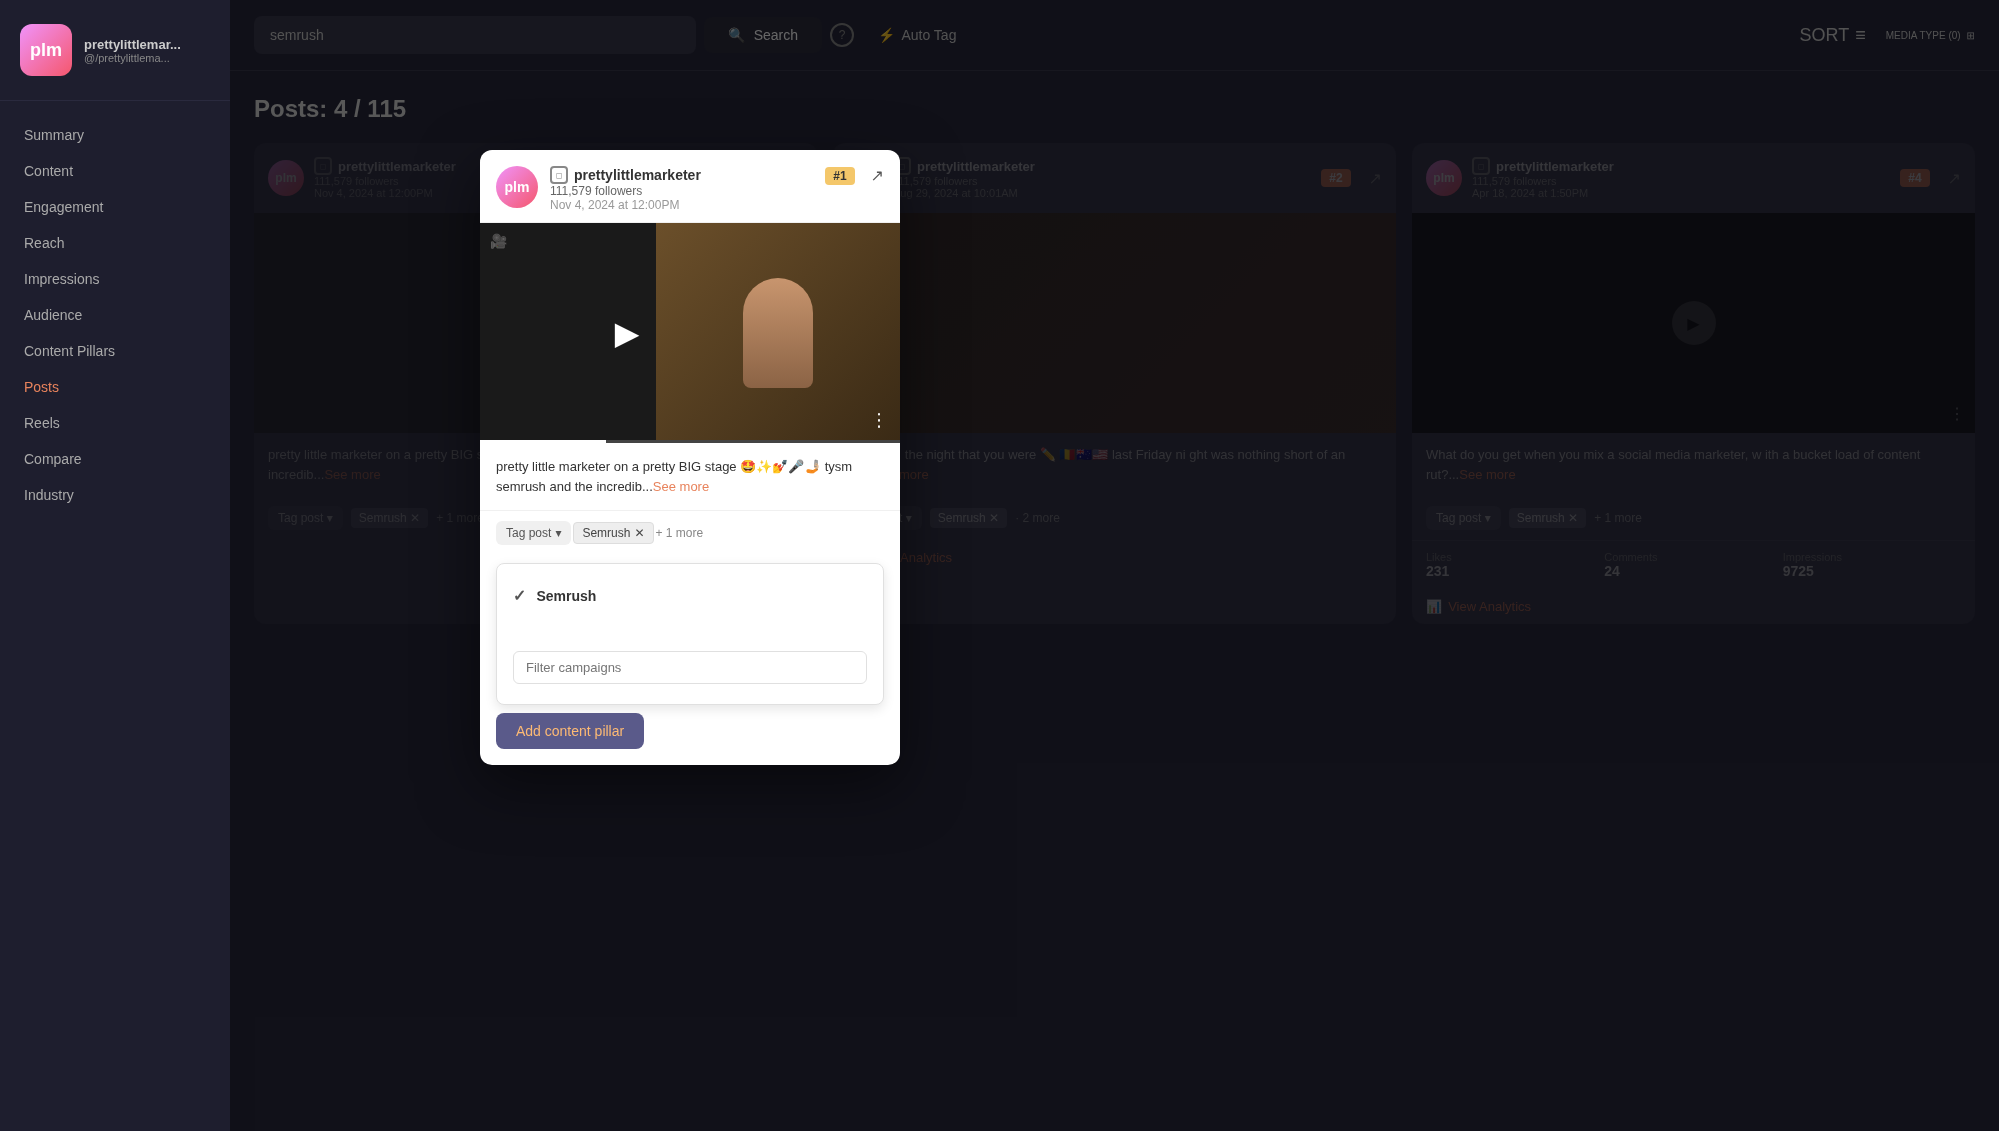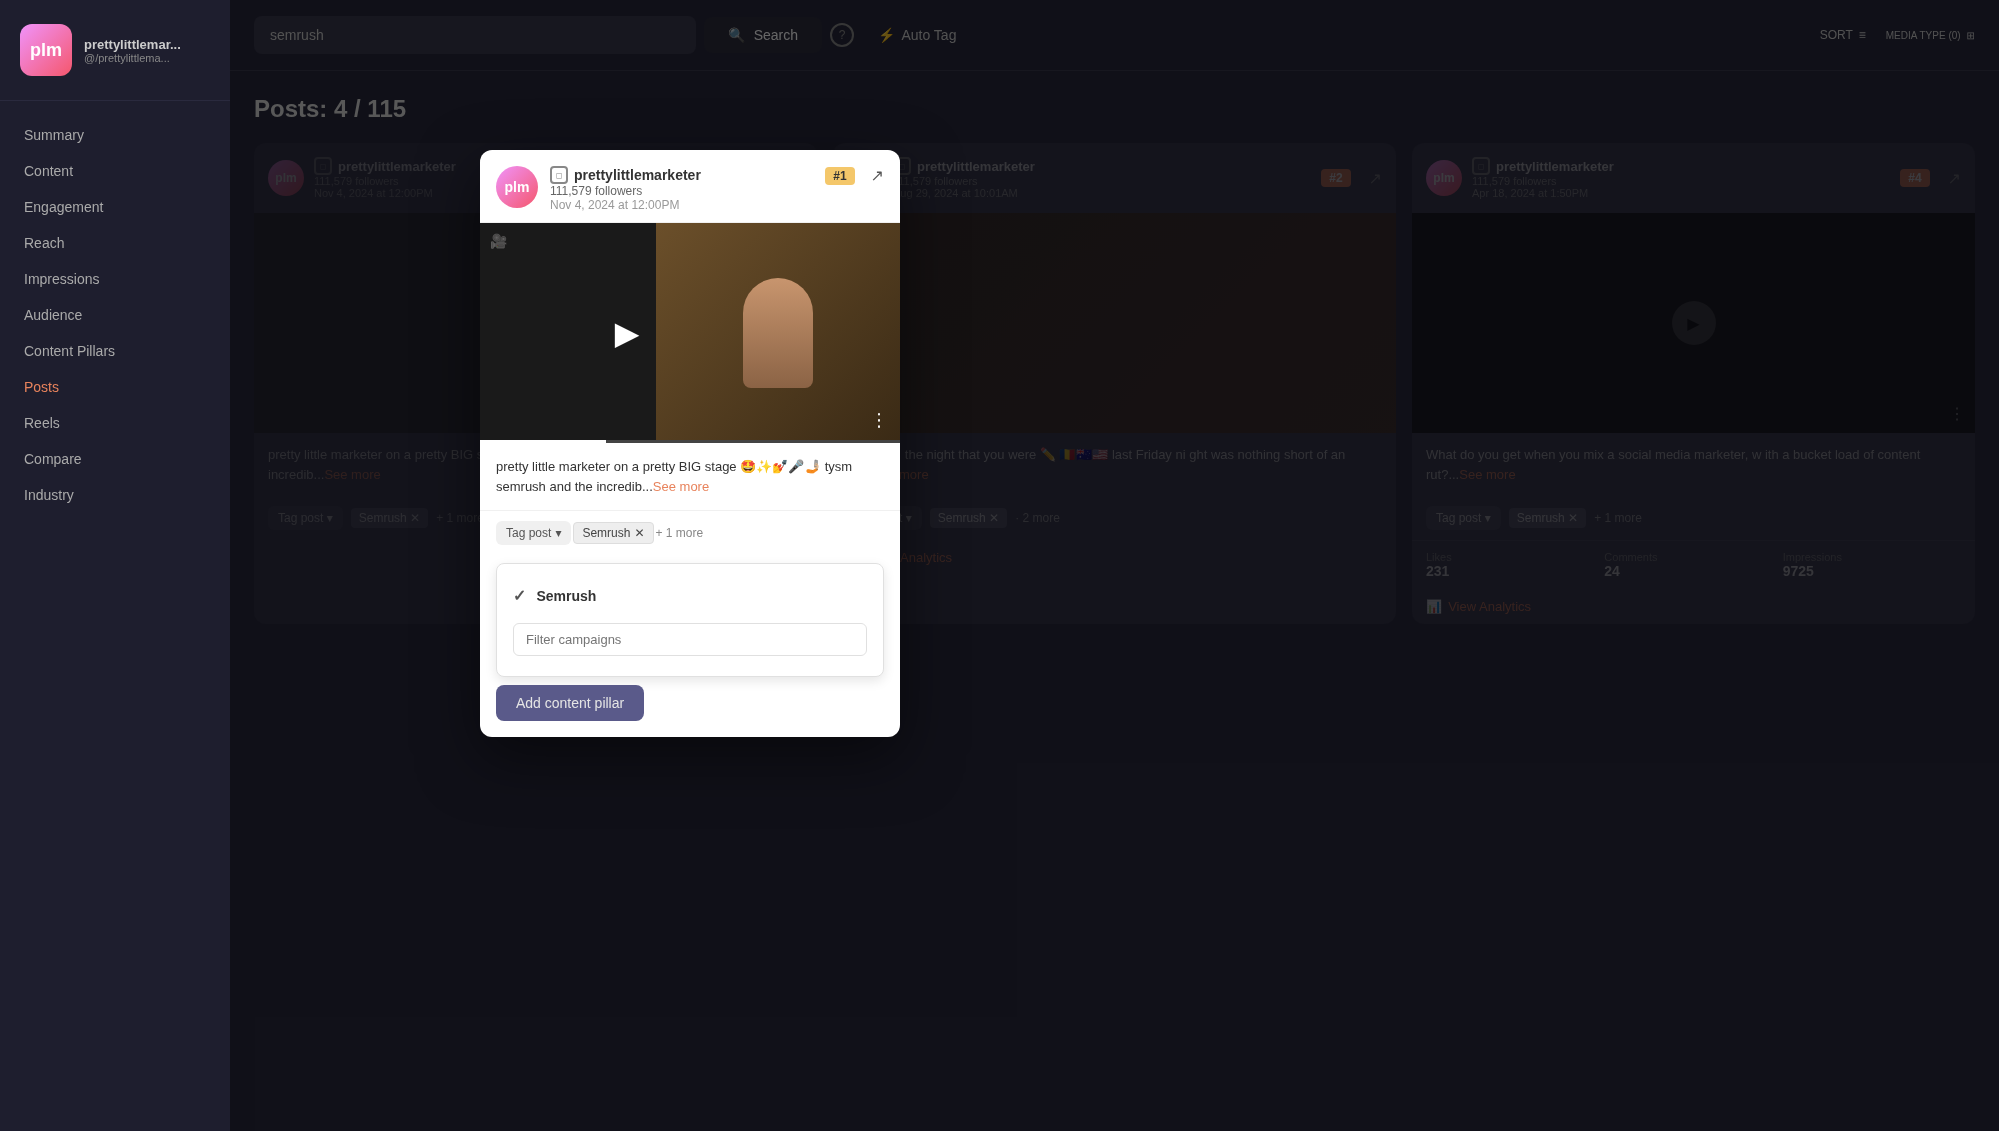--- a/index.html
+++ b/index.html
@@ -24,21 +24,21 @@
 
     
     .top-bar { background: #2a2a3e; padding: 16px 24px; display: flex; align-items: center; gap: 16px; border-bottom: 1px solid #3a3a4e; }
     .search-container { display: flex; align-items: center; gap: 8px; flex: 1; max-width: 600px; }
     .search-input-wrapper { flex: 1; background: #3a3a4e; border-radius: 8px; padding: 10px 16px; }
     .search-input { background: transparent; border: none; outline: none; color: #ccc; font-size: 14px; width: 100%; }
     .search-btn { background: #2d2d3e; color: white; border: none; border-radius: 8px; padding: 10px 24px; font-size: 14px; cursor: pointer; display: flex; align-items: center; gap: 8px; }
     .help-icon { width: 24px; height: 24px; border-radius: 50%; border: 2px solid #888; display: flex; align-items: center; justify-content: center; color: #888; font-size: 12px; cursor: pointer; }
     .auto-tag-btn { display: flex; align-items: center; gap: 6px; color: #ccc; font-size: 14px; cursor: pointer; margin-left: 8px; }
     .top-bar-right { margin-left: auto; display: flex; align-items: center; gap: 20px; }
-    .sort-btn { color: #ccc; font-size: 12px; cursor: pointer; display: flex; align-items: flex-end; gap: 6px; }
+    .sort-btn { color: #ccc; font-size: 18px; cursor: pointer; display: flex; align-items: flex-end; gap: 6px; }
     .media-type-btn { color: #ccc; font-size: 10px; cursor: pointer; display: flex; align-items: center; gap: 6px; }
 
     
     .posts-area { flex: 1; padding: 24px; overflow: auto; position: relative; }
     .posts-header { color: #ddd; font-size: 24px; font-weight: 700; margin-bottom: 20px; }
 
     
     .posts-grid { display: grid; grid-template-columns: repeat(3, 1fr); gap: 16px; }
     .post-card { background: #3a3a4e; border-radius: 12px; overflow: hidden; opacity: 0.7; }
     .post-card-header { padding: 14px; display: flex; align-items: center; gap: 10px; }
@@ -96,22 +96,22 @@
     .modal-body { padding: 14px 16px; }
     .modal-post-text { color: #333; font-size: 13px; line-height: 1.5; }
     .modal-tags-row { display: flex; align-items: center; gap: 2px; padding: 10px 16px; border-top: 1px solid #f0f0f0; flex-wrap: wrap; }
     .modal-tag-post-btn { background: #f0f0f0; color: #555; border: none; border-radius: 6px; padding: 5px 10px; font-size: 12px; cursor: pointer; display: flex; align-items: center; gap: 4px; }
     .modal-tag-badge { background: #eee; color: #444; border-radius: 4px; padding: 3px 8px; font-size: 12px; display: flex; align-items: center; gap: 4px; border: 1px solid #ddd; }
     .modal-tag-more { color: #888; font-size: 12px; }
     .modal-dropdown { background: white; border: 1px solid #e0e0e0; border-radius: 8px; padding: 12px 0; margin: 8px 16px; box-shadow: 0 4px 12px rgba(0,0,0,0.1); }
     .dropdown-item { padding: 10px 16px; display: flex; align-items: center; gap: 10px; color: #333; font-size: 14px; font-weight: 600; }
     .dropdown-check { color: #555; font-size: 16px; }
     .dropdown-filter { padding: 8px 16px; }
-    .dropdown-filter input { width: 100%; border: 1px solid #e0e0e0; border-radius: 6px; padding: 8px 12px; font-size: 13px; outline: none; color: #666; }
-    .add-content-pillar-btn { background: #5a5a8a; color: #e5e5e5; border: none; border-radius: 8px; padding: 10px 20px; font-size: 14px; cursor: pointer; margin: 8px 16px 16px; display: block; }
+    .dropdown-filter input { width: 100%; border: 1px solid #e0e0e0; border-radius: 6px; padding: 8px 12px; font-size: 13px; outline: none; color: #666; margin-top: 28px; }
+    .add-content-pillar-btn { background: #5a5a8a; color: #fdba74; border: none; border-radius: 8px; padding: 10px 20px; font-size: 14px; cursor: pointer; margin: 8px 16px 16px; display: block; }
 
     
     ::-webkit-scrollbar { width: 6px; }
     ::-webkit-scrollbar-track { background: transparent; }
     ::-webkit-scrollbar-thumb { background: #555; border-radius: 3px; }
 
     
     .video-bg { position: absolute; top: 0; left: 0; right: 0; bottom: 0; }
     .video-bg-left { background: #222; width: 45%; height: 100%; position: absolute; top: 0; left: 0; }
     .video-bg-right { background: linear-gradient(135deg, #8b6914, #5a4a2a); width: 55%; height: 100%; position: absolute; top: 0; right: 0; display: flex; align-items: center; justify-content: center; }

